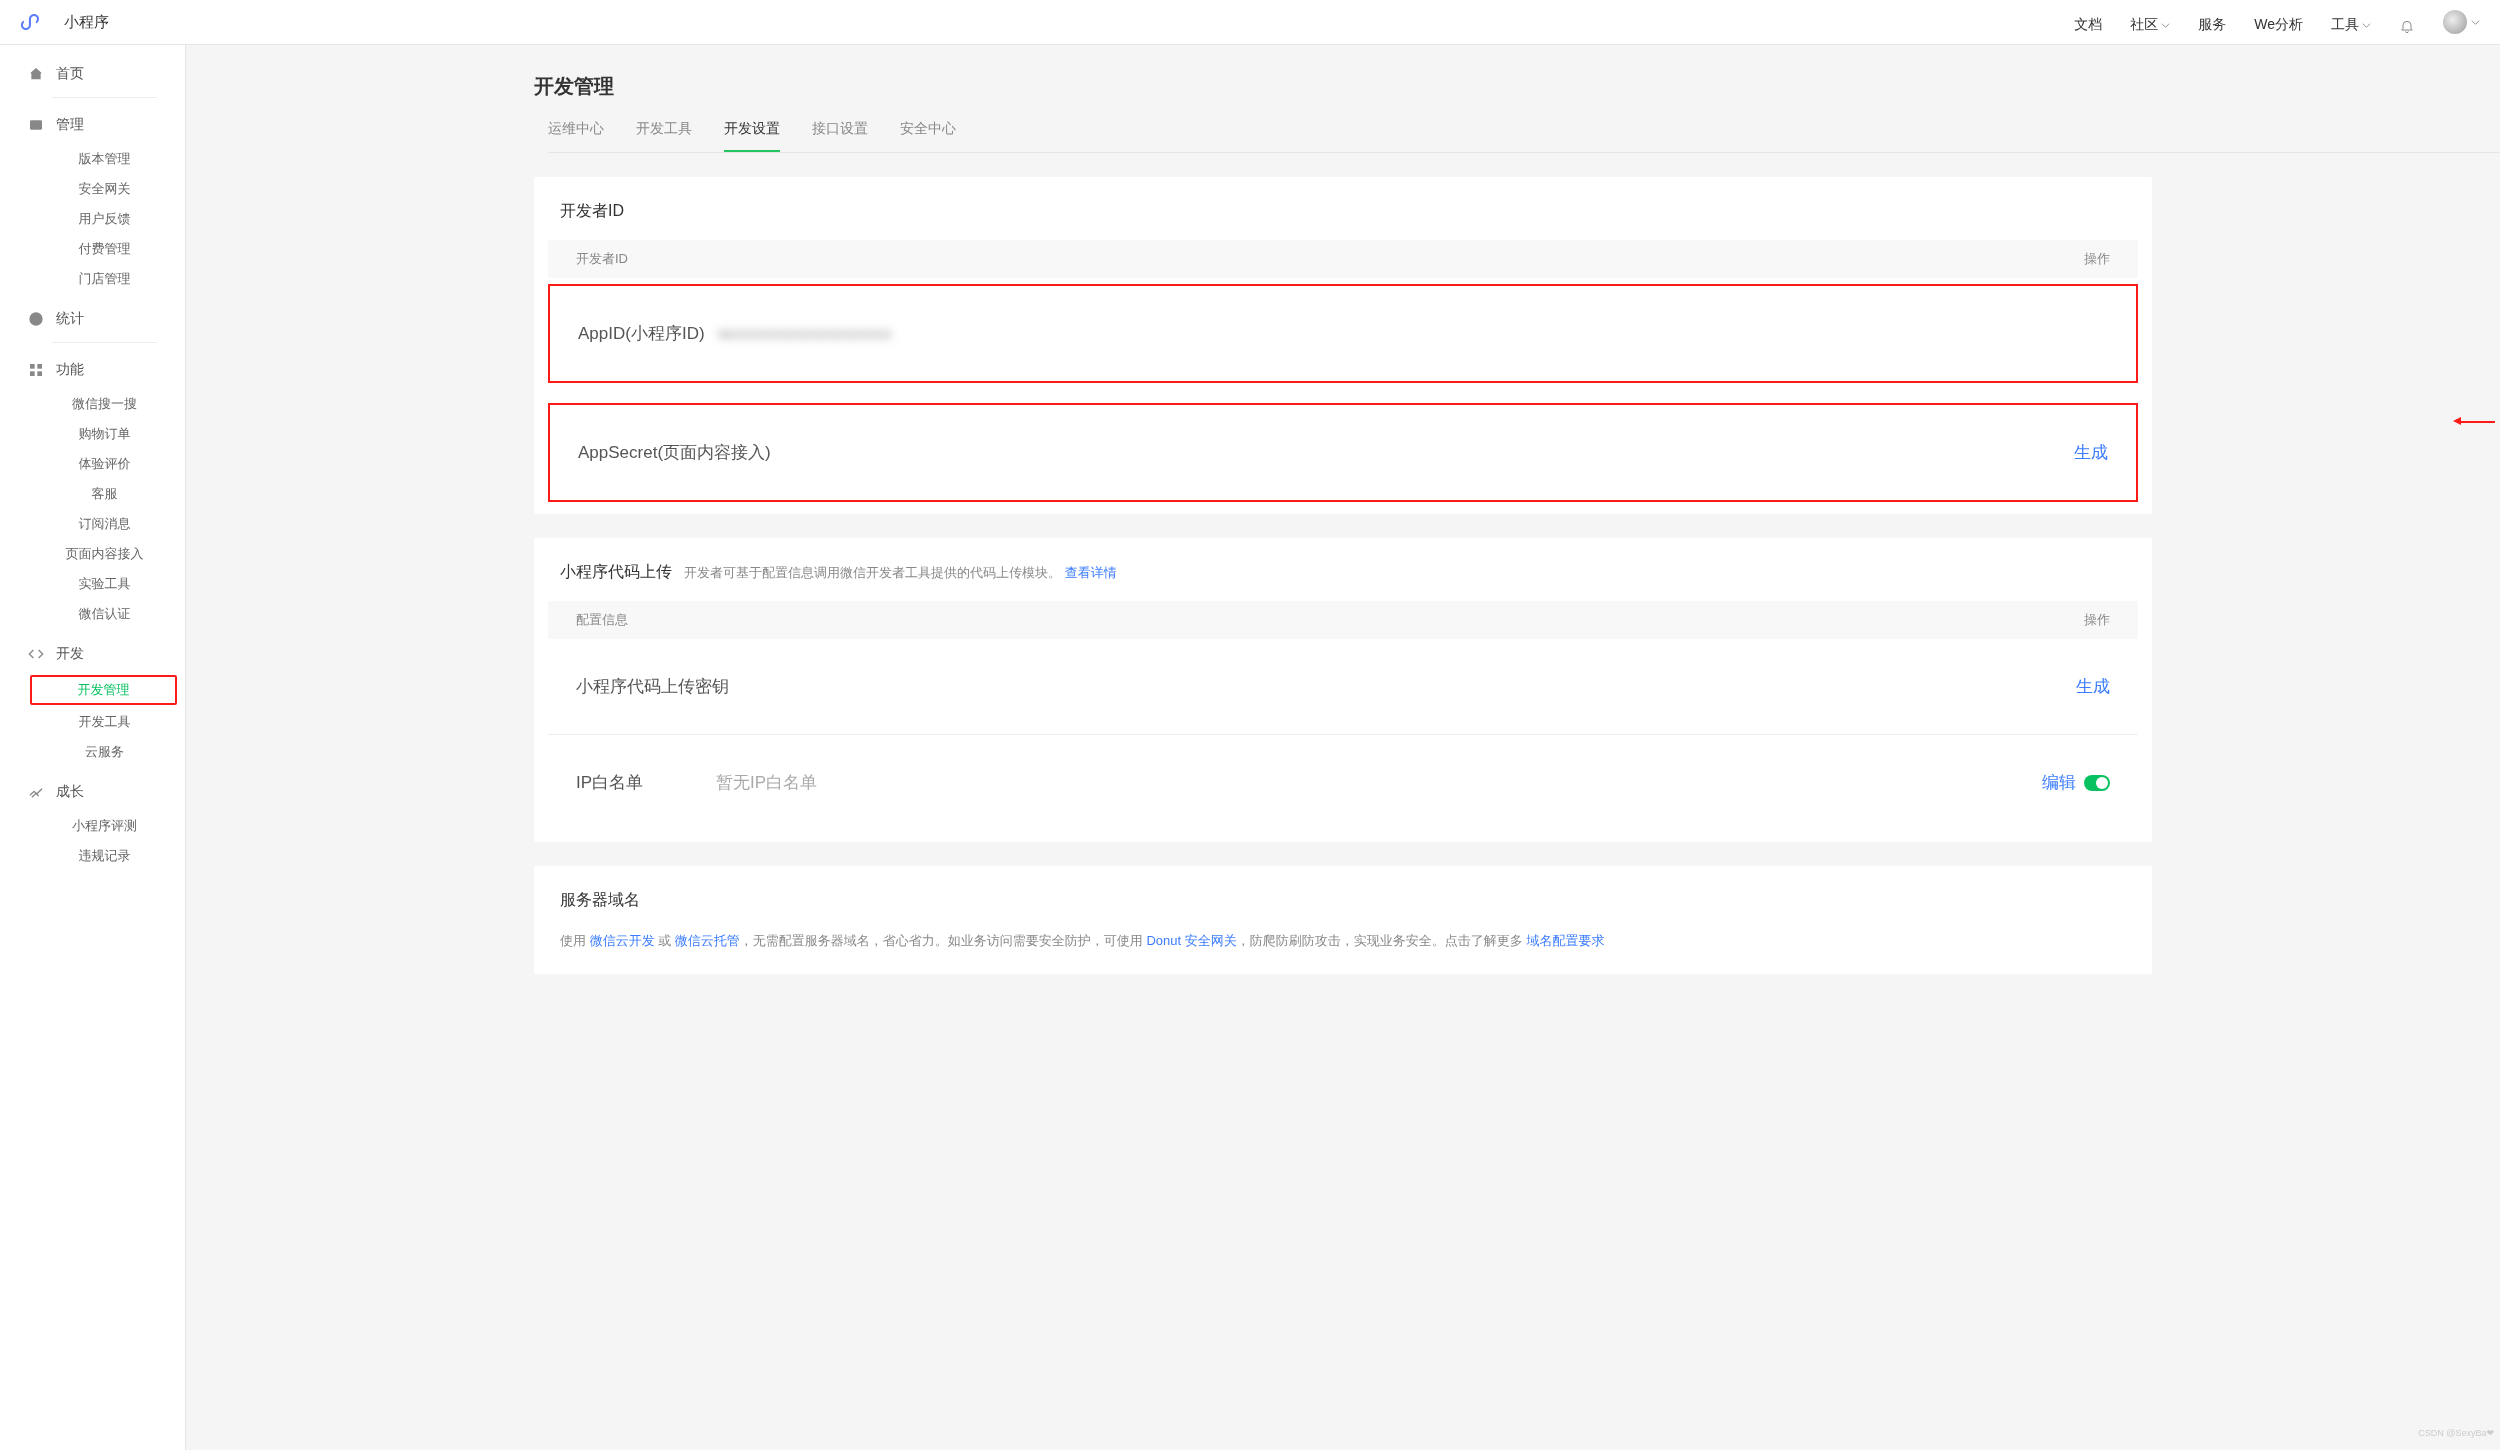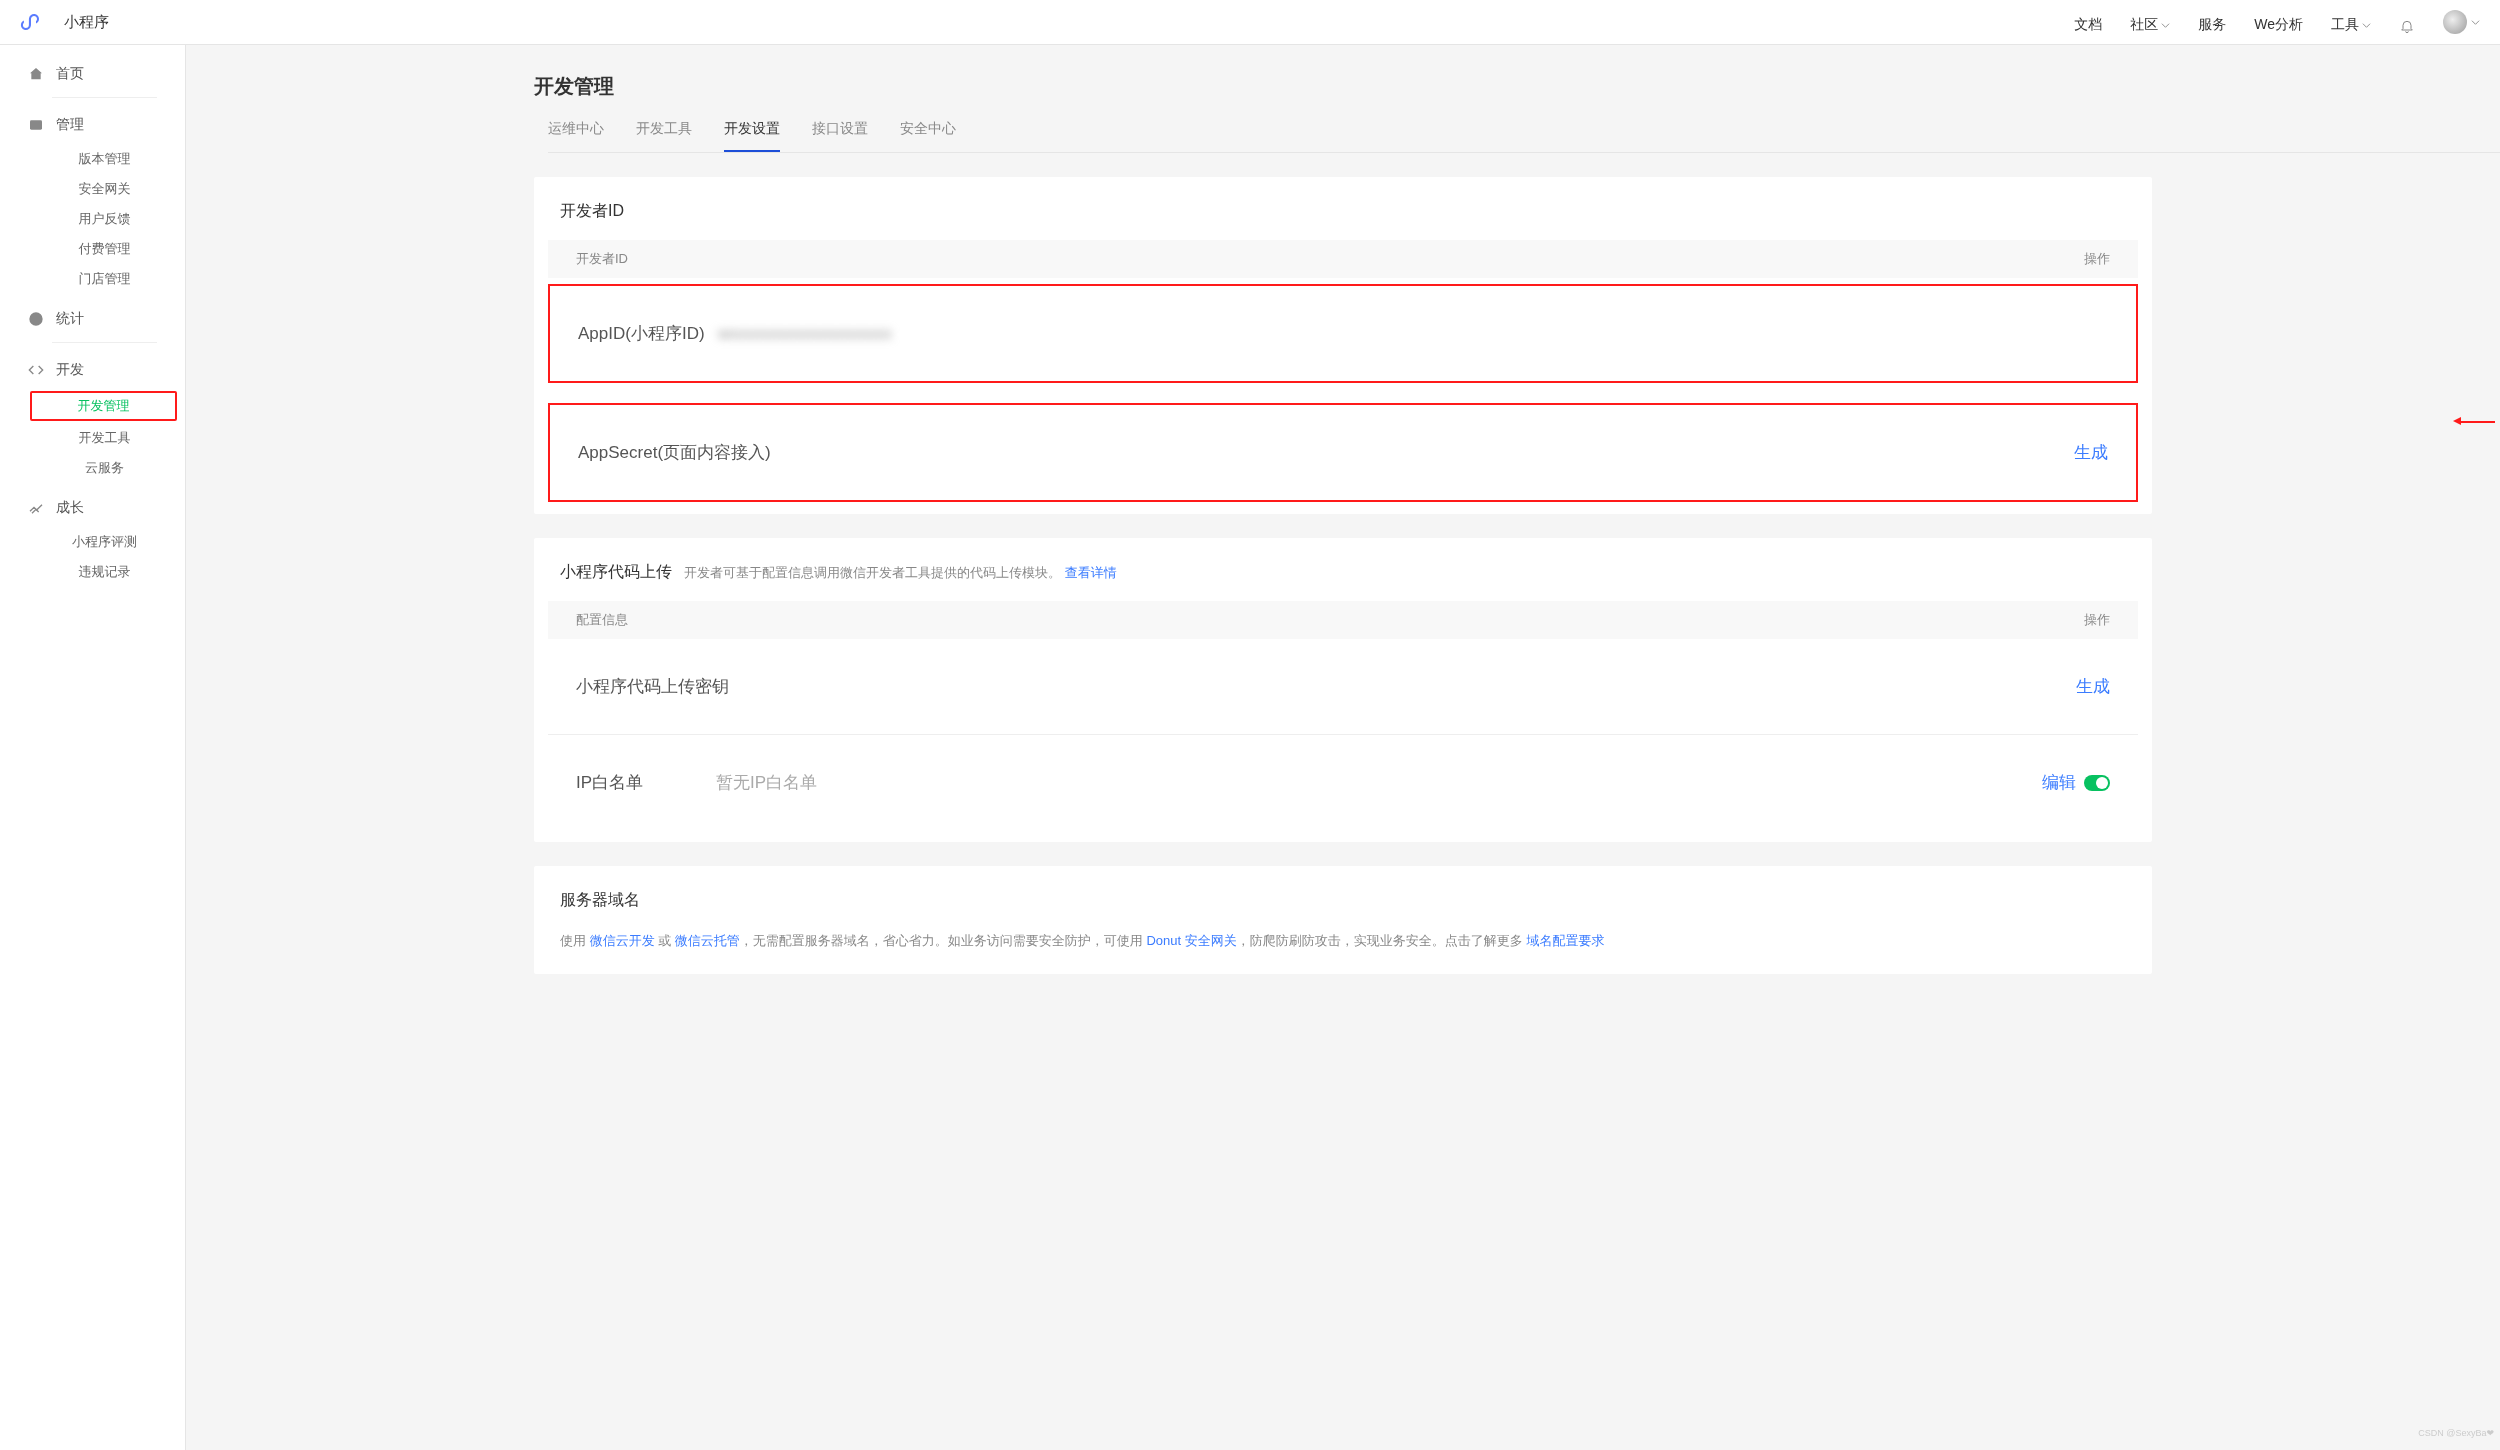--- a/index.html
+++ b/index.html
@@ -21,21 +21,21 @@
     .menu-header { display: flex; align-items: center; gap: 12px; padding: 10px 28px; color: #555; font-size: 14px; cursor: pointer; }
     .menu-icon { width: 16px; height: 16px; fill: #888; }
     .menu-divider { height: 1px; background: #eee; margin: 4px 28px 8px 52px; }
     .menu-item { padding: 6px 28px 6px 52px; color: #666; font-size: 13px; cursor: pointer; }
     .red-box-1 { border: 2px solid #ff1a1a; border-radius: 2px; margin: 2px 8px 2px 30px; padding: 4px 18px; }
     
     .main { flex: 1; overflow-y: auto; background: #f5f5f5; padding: 0; }
     .page-title { font-size: 20px; color: #333; padding: 28px 0 0 0; margin-left: 348px; }
     .tabs { display: flex; gap: 32px; padding: 20px 0 0 0; margin-left: 362px; border-bottom: 1px solid #e5e5e5; }
     .tab { padding-bottom: 12px; color: #888; cursor: pointer; font-size: 14px; }
-    .tab.active { color: #333; border-bottom: 2px solid #1d4ed8; }
+    .tab.active { color: #333; border-bottom: 2px solid #22c55e; }
     
     .card { background: #fff; margin: 24px 348px 0 348px; border-radius: 2px; padding: 24px 0 12px 0; }
     .card-title { font-size: 16px; color: #333; padding: 0 26px 18px 26px; display: flex; align-items: center; gap: 12px; }
     .card-subtitle { font-size: 13px; color: #888; }
     .link-blue { color: #3b7cff; cursor: pointer; }
     
     .table-header { display: flex; background: #f8f8f8; padding: 10px 28px; color: #888; font-size: 13px; margin: 0 14px; }
     .th-left { flex: 1; }
     .th-right { width: 60px; text-align: right; }
     
@@ -132,20 +132,39 @@
     <div class="menu-section">
       <div class="menu-header">
         <svg class="menu-icon" viewBox="0 0 24 24">
             <path d="M12 2a10 10 0 100 20 10 10 0 000-20zm0 2v8h8a8 8 0 00-8-8z"></path>
           </svg>
         <span>统计</span>
       </div>
       <div class="menu-divider"></div>
     </div>
 
+    <div class="menu-section">
+      <div class="menu-header">
+        <svg class="menu-icon" viewBox="0 0 24 24">
+            <rect x="3" y="3" width="7" height="7"></rect>
+            <rect x="14" y="3" width="7" height="7"></rect>
+            <rect x="3" y="14" width="7" height="7"></rect>
+            <rect x="14" y="14" width="7" height="7"></rect>
+          </svg>
+        <span>功能</span>
+      </div>
+      <div class="menu-item">微信搜一搜</div>
+      <div class="menu-item">购物订单</div>
+      <div class="menu-item">体验评价</div>
+      <div class="menu-item">客服</div>
+      <div class="menu-item">订阅消息</div>
+      <div class="menu-item">页面内容接入</div>
+      <div class="menu-item">实验工具</div>
+      <div class="menu-item">微信认证</div>
+    </div>
 
     <div class="menu-section">
       <div class="menu-header">
         <svg class="menu-icon" viewBox="0 0 24 24">
             <path d="M8 6l-6 6 6 6M16 6l6 6-6 6" fill="none" stroke="#888" stroke-width="2"></path>
           </svg>
         <span>开发</span>
       </div>
       <div class="red-box-1">
         <span style="color:#07c160;font-size:13px;cursor:pointer">开发管理</span>

